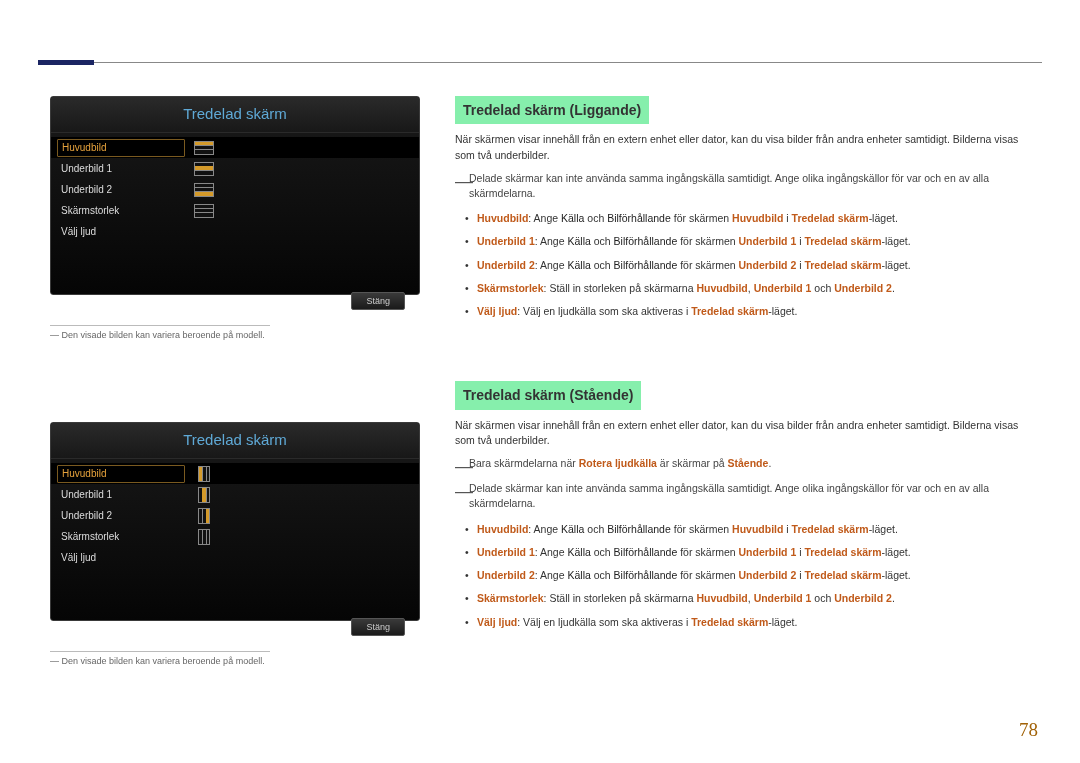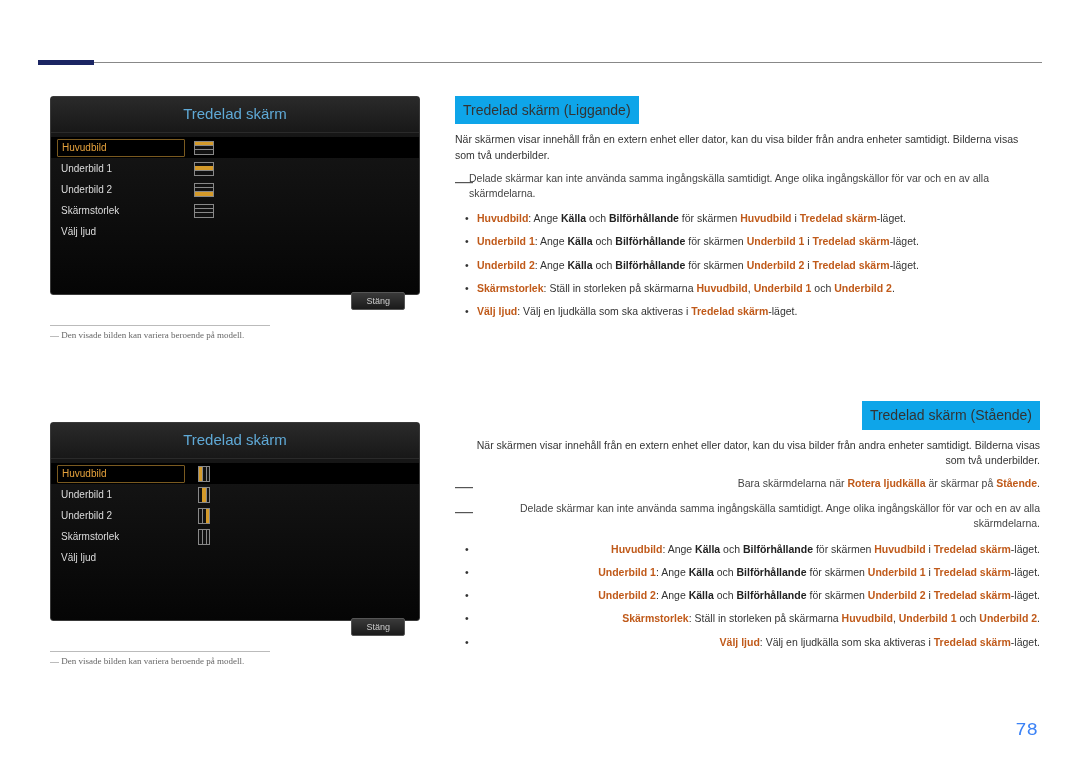--- a/index.html
+++ b/index.html
@@ -79,21 +79,20 @@
     border: 1px solid #7a5a20;
     margin: 0 4px 0 6px;
     padding-left: 4px;
     width: 128px;
     height: 18px;
     line-height: 16px;
     border-radius: 1px;
   }
   .osd-note-line {
     padding-top: 2px;
-    font-family: Liberation Serif, serif;
   }
   .rule-thin {
     height: 1px;
     background: #bbb;
     margin: 6px 0 2px 0;
     width: 220px;
   }
   .btn-close {
     position: absolute;
     right: 14px;
@@ -125,23 +124,23 @@
     position: absolute;
     left: 455px;
     right: 40px;
     top: 96px;
     font-size: 10.5px;
     color: #333;
     line-height: 1.45;
   }
   .section-head {
     display: inline-block;
-    background: #0ea5e9;
+    background: #86efac;
     color: #333;
-    font-weight: normal;
+    font-weight: bold;
     font-size: 14px;
     padding: 4px 8px;
     margin-bottom: 8px;
   }
   .para { margin-bottom: 8px; }
   .dash-note {
     position: relative;
     padding-left: 14px;
     margin: 6px 0 10px 0;
     color: #444;
@@ -160,33 +159,33 @@
   ul.bullets li {
     position: relative;
     padding: 0 0 8px 12px;
   }
   ul.bullets li:before {
     content: "•";
     position: absolute;
     left: 0;
     color: #333;
   }
-  .b { font-weight: bold; color: #222; }
+  .b { font-weight: normal; color: #222; }
   .ob { font-weight: bold; color: #c05a1a; }
 
   .page-num {
     position: absolute;
     right: 42px;
     bottom: 22px;
     font-size: 19px;
-    color: #3b82f6;
-    font-family: Liberation Mono, monospace;
-  }
-
-  .section2 { margin-top: 74px; text-align: right; }
+    color: #a16207;
+    font-family: Liberation Serif, serif;
+  }
+
+  .section2 { margin-top: 54px; }
   .left-block2 { margin-top: 82px; }
 </style>
 </head>
 <body>
 
 <div class="top-rule"></div>
 <div class="top-accent"></div>
 
 <div class="left-col">
 

